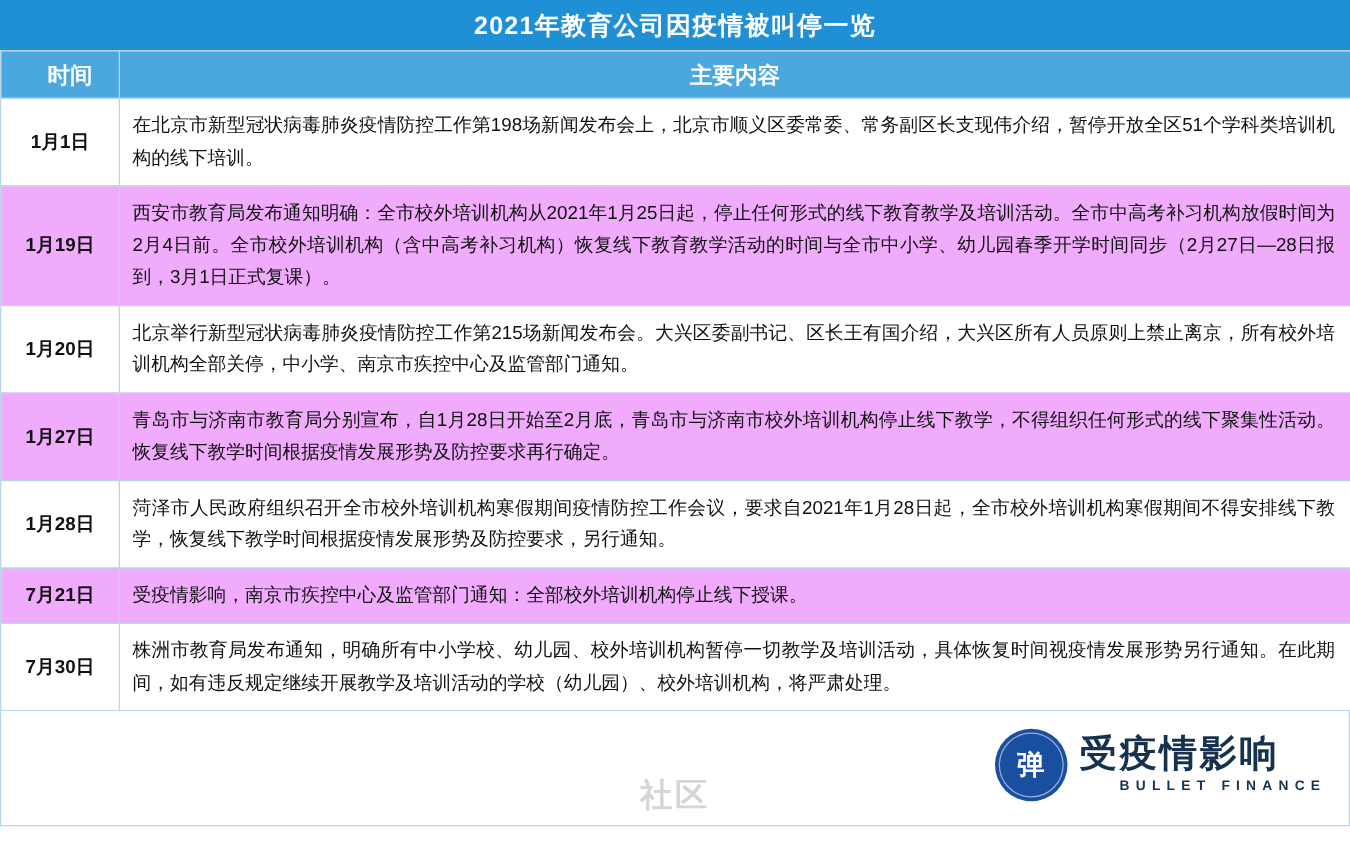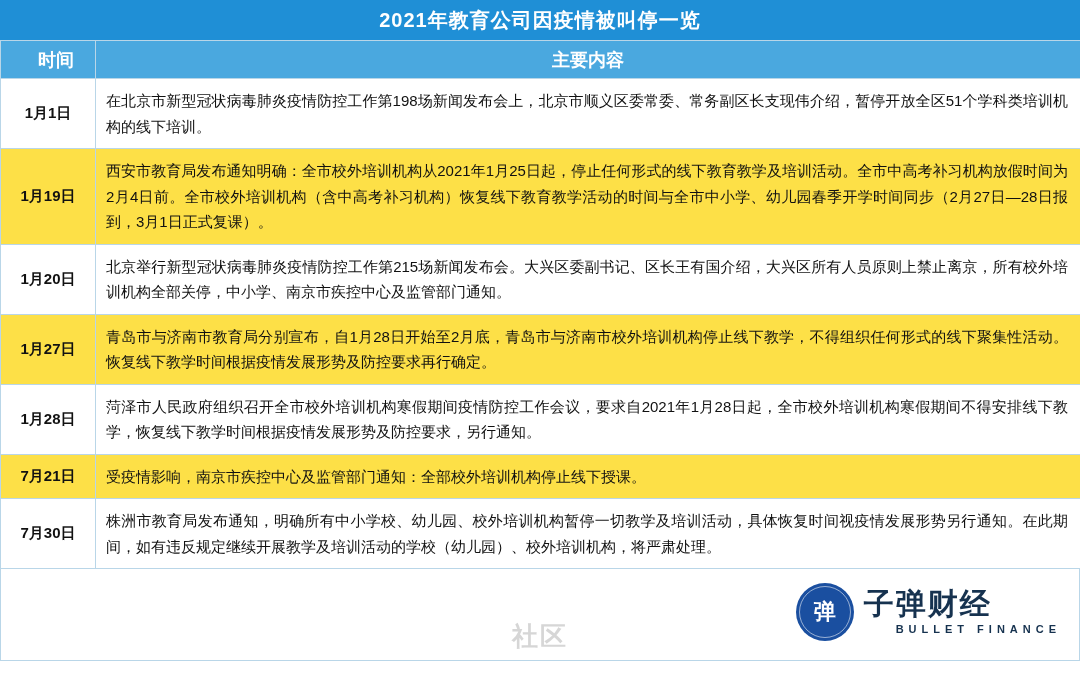--- a/index.html
+++ b/index.html
@@ -54,21 +54,21 @@
     padding: 6px 2px;
   }
   td.content {
     font-size: 15px;
     color: #111111;
     line-height: 1.7;
     padding: 9px 12px 9px 10px;
     text-align: justify;
   }
   tr.odd td { background: #ffffff; }
-  tr.even td { background: #fde047; }
+  tr.even td { background: #f0abfc; }
   .footer {
     position: relative;
     height: 92px;
     background: #ffffff;
     border-left: 1px solid #b9d6e8;
     border-right: 1px solid #b9d6e8;
     border-bottom: 1px solid #b9d6e8;
     width: 1080px;
   }
   .source {
@@ -174,20 +174,20 @@
         <td class="time">7月30日</td>
         <td class="content">株洲市教育局发布通知，明确所有中小学校、幼儿园、校外培训机构暂停一切教学及培训活动，具体恢复时间视疫情发展形势另行通知。在此期间，如有违反规定继续开展教学及培训活动的学校（幼儿园）、校外培训机构，将严肃处理。</td>
       </tr>
     </tbody>
   </table>
 
   <div class="footer">
     <div class="logo-wrap">
       <div class="logo-mark">弹</div>
       <div class="logo-text">
-        <div class="logo-cn">子弹财经</div>
+        <div class="logo-cn">受疫情影响</div>
         <div class="logo-en">BULLET FINANCE</div>
       </div>
     </div>
     <div class="watermark">社区</div>
   </div>
 
 </div>
 
 </body></html>

